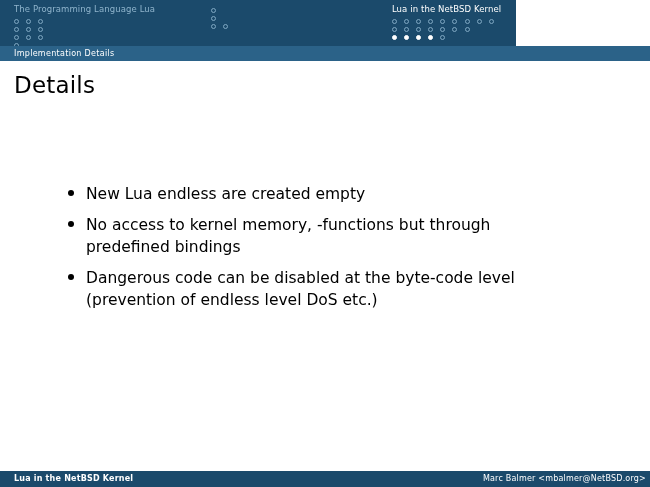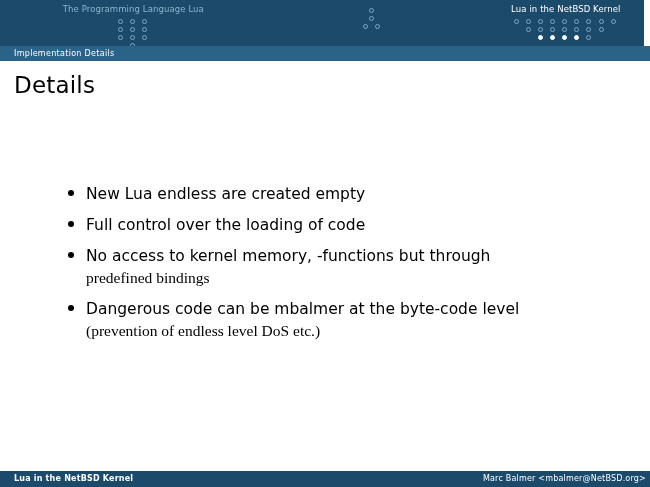--- a/index.html
+++ b/index.html
@@ -18,26 +18,25 @@
     width: 650px;
     height: 487px;
     background: #ffffff;
   }
 
   
   .navbar {
     position: absolute;
     left: 0;
     top: 0;
-    width: 644px;
+    width: 516px;
     height: 46px;
     background: #1b4a6b;
     display: flex;
     flex-direction: row;
-    text-align: center;
   }
   .nav-section {
     padding-top: 4px;
     box-sizing: border-box;
   }
   .nav-section.s1 { width: 255px; padding-left: 14px; }
   .nav-section.s2 { width: 233px; padding-left: 8px; }
   .nav-section.s3 { width: 162px; padding-left: 4px; }
 
   .nav-title {
@@ -119,21 +118,20 @@
     position: absolute;
     left: 4px;
     top: 7px;
     width: 6px;
     height: 6px;
     border-radius: 50%;
     background: #000000;
   }
   .bullet .line2 {
     display: block;
-    font-family: Liberation Serif, serif;
   }
 
   
   .footer {
     position: absolute;
     left: 0;
     bottom: 0;
     width: 650px;
     height: 16px;
     background: #1b4a6b;
@@ -240,34 +238,30 @@
 
   <div class="frame-title">Details</div>
 
   <div class="bullets">
 
     <div class="bullet">
       <span class="marker"></span>
       <span>New Lua endless are created empty</span>
     </div>
 
-    <div class="bullet">
-      <span class="marker"></span>
-      <span>Full control over the loading of code</span>
-    </div>
 
     <div class="bullet">
       <span class="marker"></span>
       <span>No access to kernel memory, -functions but through</span>
       <span class="line2">predefined bindings</span>
     </div>
 
     <div class="bullet">
       <span class="marker"></span>
-      <span>Dangerous code can be mbalmer at the byte-code level</span>
+      <span>Dangerous code can be disabled at the byte-code level</span>
       <span class="line2">(prevention of endless level DoS etc.)</span>
     </div>
 
   </div>
 
   <div class="footer">
     <div class="footer-left">Lua in the NetBSD Kernel</div>
     <div class="footer-right">Marc Balmer &lt;mbalmer@NetBSD.org&gt;</div>
   </div>
 

